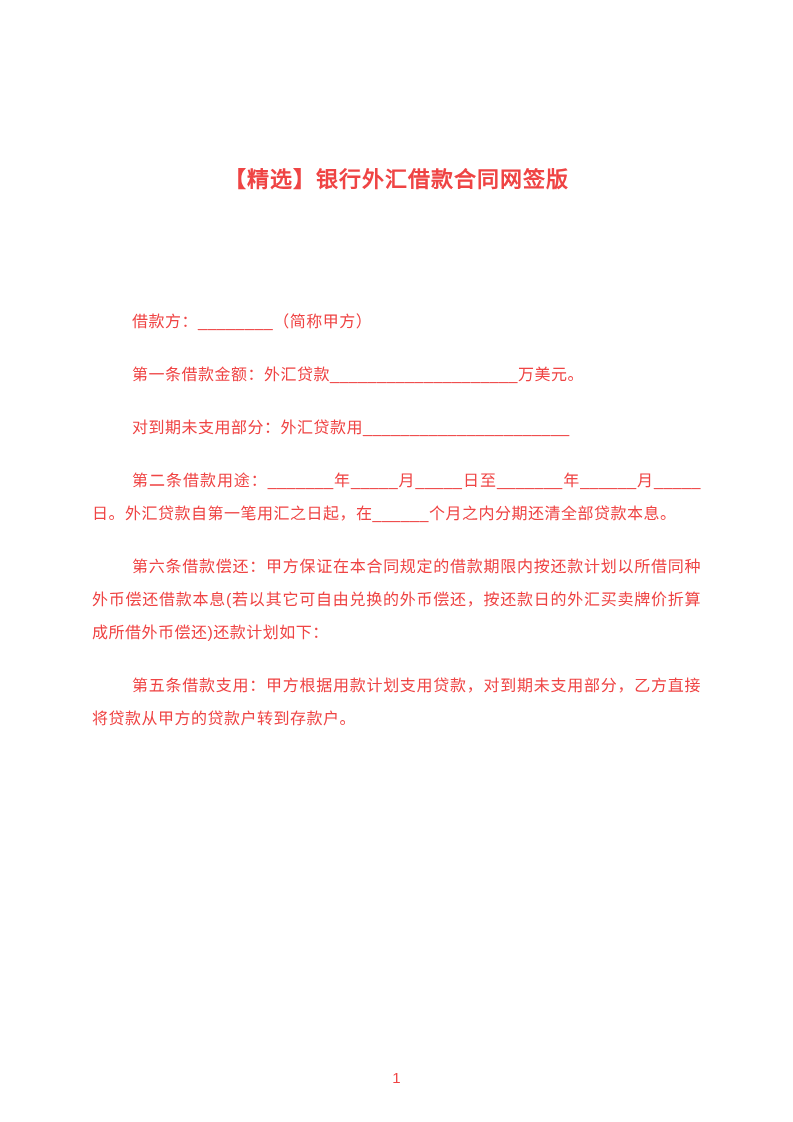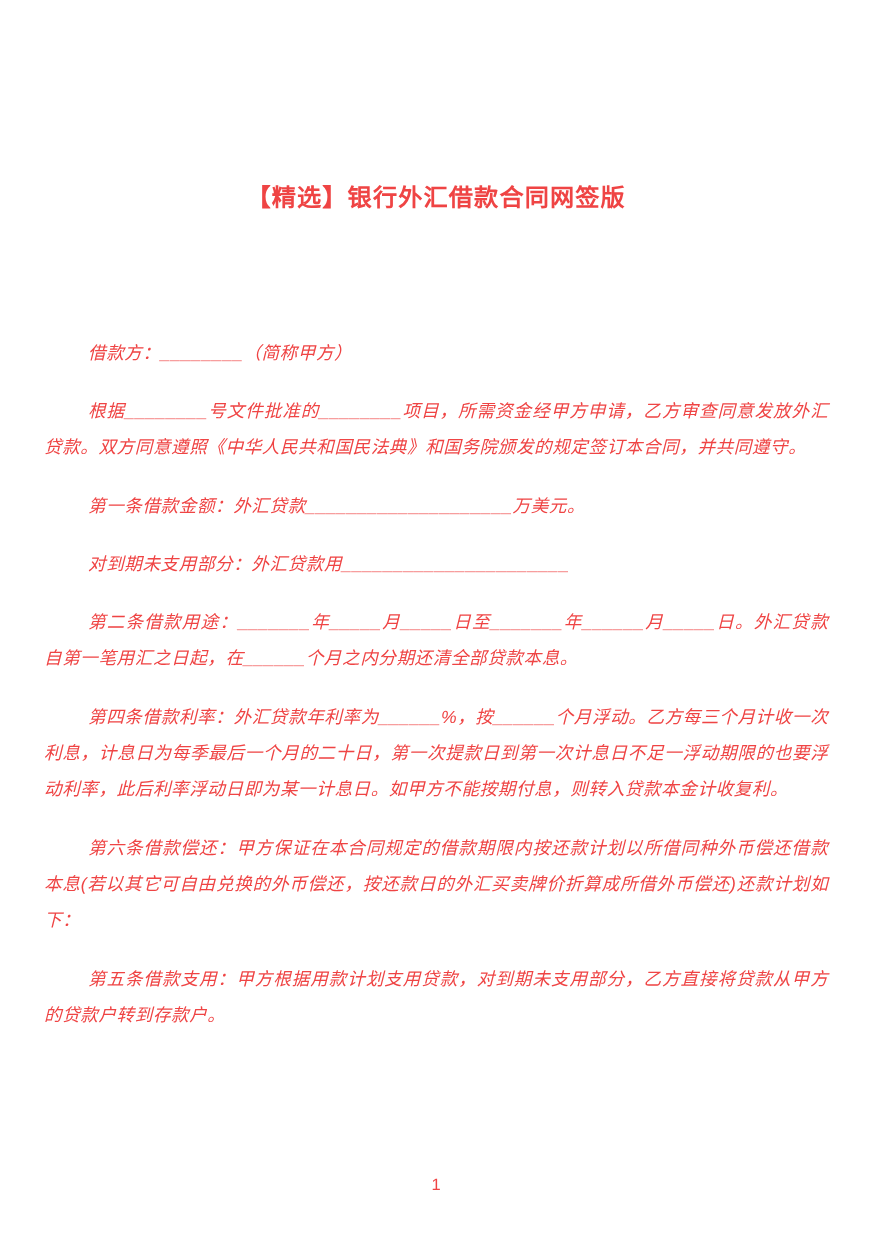--- a/index.html
+++ b/index.html
@@ -15,22 +15,21 @@
     overflow: hidden;
   }
   .doc-title {
     margin-top: 145px;
     text-align: center;
     font-size: 22px;
     font-weight: 700;
     letter-spacing: 1px;
   }
   .doc-body {
-    padding: 0 40px;
-    font-style: italic;
+    padding: 0 92px;
   }
   .para {
     font-size: 16px;
     font-weight: 500;
     line-height: 33px;
     text-indent: 2.5em;
     text-align: justify;
     margin: 20px 0;
     letter-spacing: 0.5px;
     word-break: break-all;
@@ -49,23 +48,21 @@
   }
 </style>
 </head>
 <body>
 
 <div class="page">
   <h1 class="doc-title">【精选】银行外汇借款合同网签版</h1>
 
   <div class="doc-body">
     <p class="para">借款方：________（简称甲方）</p>
-    <p class="para">根据________号文件批准的________项目，所需资金经甲方申请，乙方审查同意发放外汇贷款。双方同意遵照《中华人民共和国民法典》和国务院颁发的规定签订本合同，并共同遵守。</p>
     <p class="para">第一条借款金额：外汇贷款____________________万美元。</p>
     <p class="para">对到期未支用部分：外汇贷款用______________________</p>
     <p class="para">第二条借款用途：_______年_____月_____日至_______年______月_____日。外汇贷款自第一笔用汇之日起，在______个月之内分期还清全部贷款本息。</p>
-    <p class="para">第四条借款利率：外汇贷款年利率为______%，按______个月浮动。乙方每三个月计收一次利息，计息日为每季最后一个月的二十日，第一次提款日到第一次计息日不足一浮动期限的也要浮动利率，此后利率浮动日即为某一计息日。如甲方不能按期付息，则转入贷款本金计收复利。</p>
     <p class="para">第六条借款偿还：甲方保证在本合同规定的借款期限内按还款计划以所借同种外币偿还借款本息(若以其它可自由兑换的外币偿还，按还款日的外汇买卖牌价折算成所借外币偿还)还款计划如下：</p>
     <p class="para">第五条借款支用：甲方根据用款计划支用贷款，对到期未支用部分，乙方直接将贷款从甲方的贷款户转到存款户。</p>
   </div>
 
   <div class="page-number">1</div>
 </div>
 
 </body></html>

